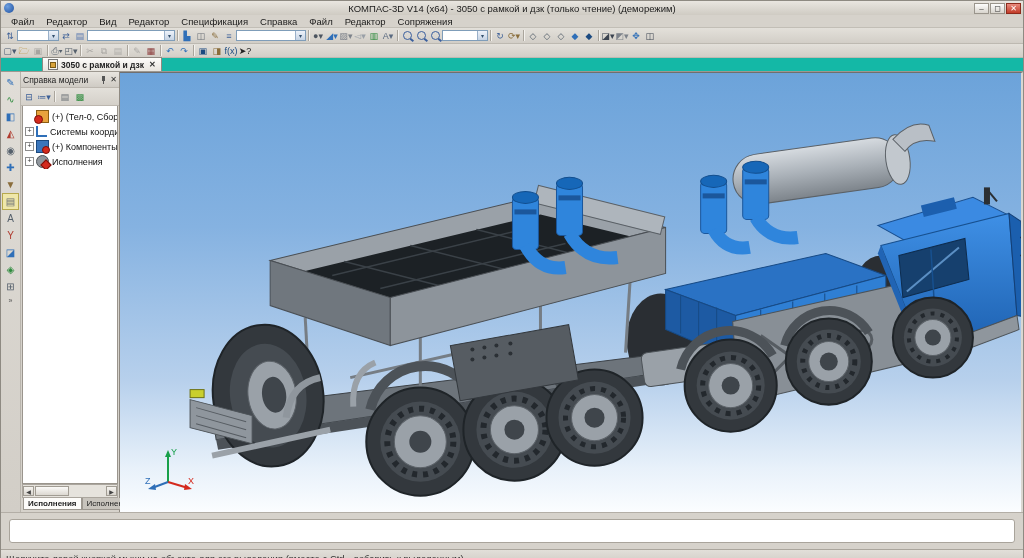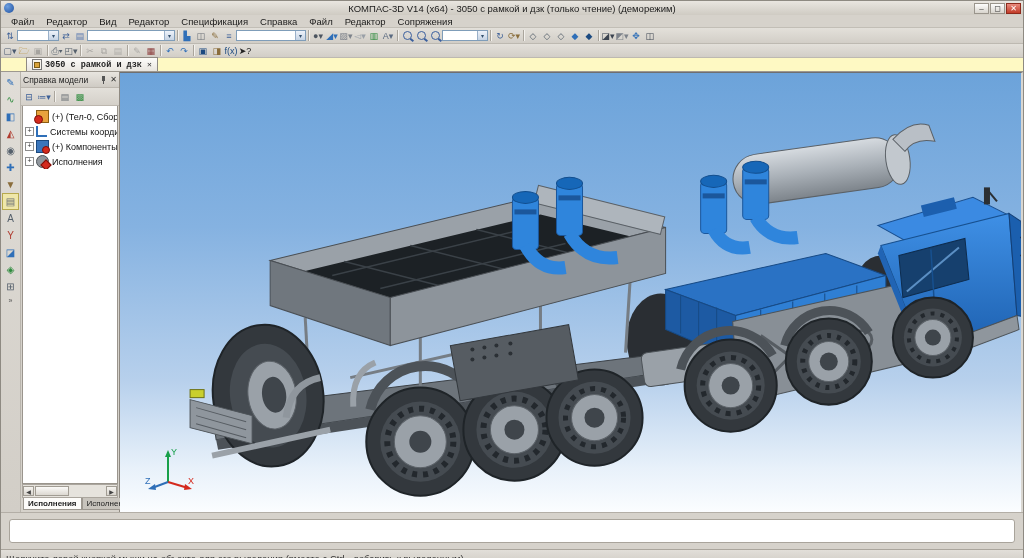--- a/index.html
+++ b/index.html
@@ -36,22 +36,22 @@
   .tb-item:not(.combo) .combo-box{display:none;}
   .combo-box{width:100%;height:11px;background:#fff;border:1px solid #7f9db9;display:flex;align-items:center;box-sizing:border-box;}
   .combo-arrow{margin-left:auto;width:9px;height:100%;background:linear-gradient(180deg,#eef3fa,#c6d3e4);
                border-left:1px solid #9ab0c9;font-size:6px;color:#33506e;display:flex;align-items:center;justify-content:center;}
   .tb-item.mag .glyph{width:7px;height:7px;border:1.5px solid #3a5f9e;border-radius:50%;position:relative;}
   .tb-item.mag .glyph::after{content:"";position:absolute;width:4px;height:1.5px;background:#3a5f9e;
                              right:-3px;bottom:-1px;transform:rotate(40deg);}
   .disabled{opacity:.4;filter:grayscale(100%);}
 
   
-  .tabrow{height:13px;background:#fef9c3;display:flex;align-items:flex-end;padding-left:25px;flex:0 0 auto;
-          border-bottom:1px solid #9d9890;font-family:Liberation Mono, monospace;}
+  .tabrow{height:13px;background:#14b8a6;display:flex;align-items:flex-end;padding-left:41px;flex:0 0 auto;
+          border-bottom:1px solid #9d9890;}
   .doc-tab{height:13px;display:flex;align-items:center;gap:3px;background:linear-gradient(180deg,#fdfcfa,#e8e5df);
            border:1px solid #8f8a82;border-bottom:none;padding:0 5px;font-size:8.5px;font-weight:bold;color:#222;}
   .doc-icon{width:8px;height:9px;background:#f6f3ec;border:1px solid #777;position:relative;}
   .doc-icon::after{content:"";position:absolute;left:1px;top:2px;width:4px;height:4px;background:#d9a33a;border:1px solid #7a5a16;}
   .tab-close{font-size:8px;color:#333;margin-left:2px;}
 
   
   .main{flex:0 0 auto;height:440px;display:flex;}
 
   

